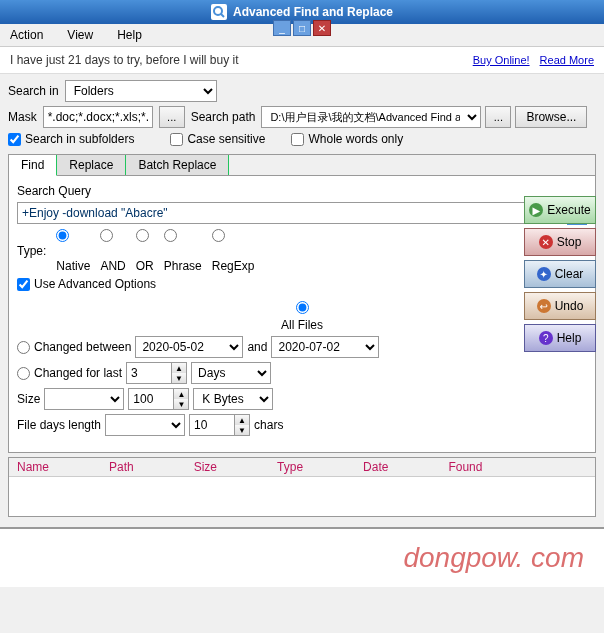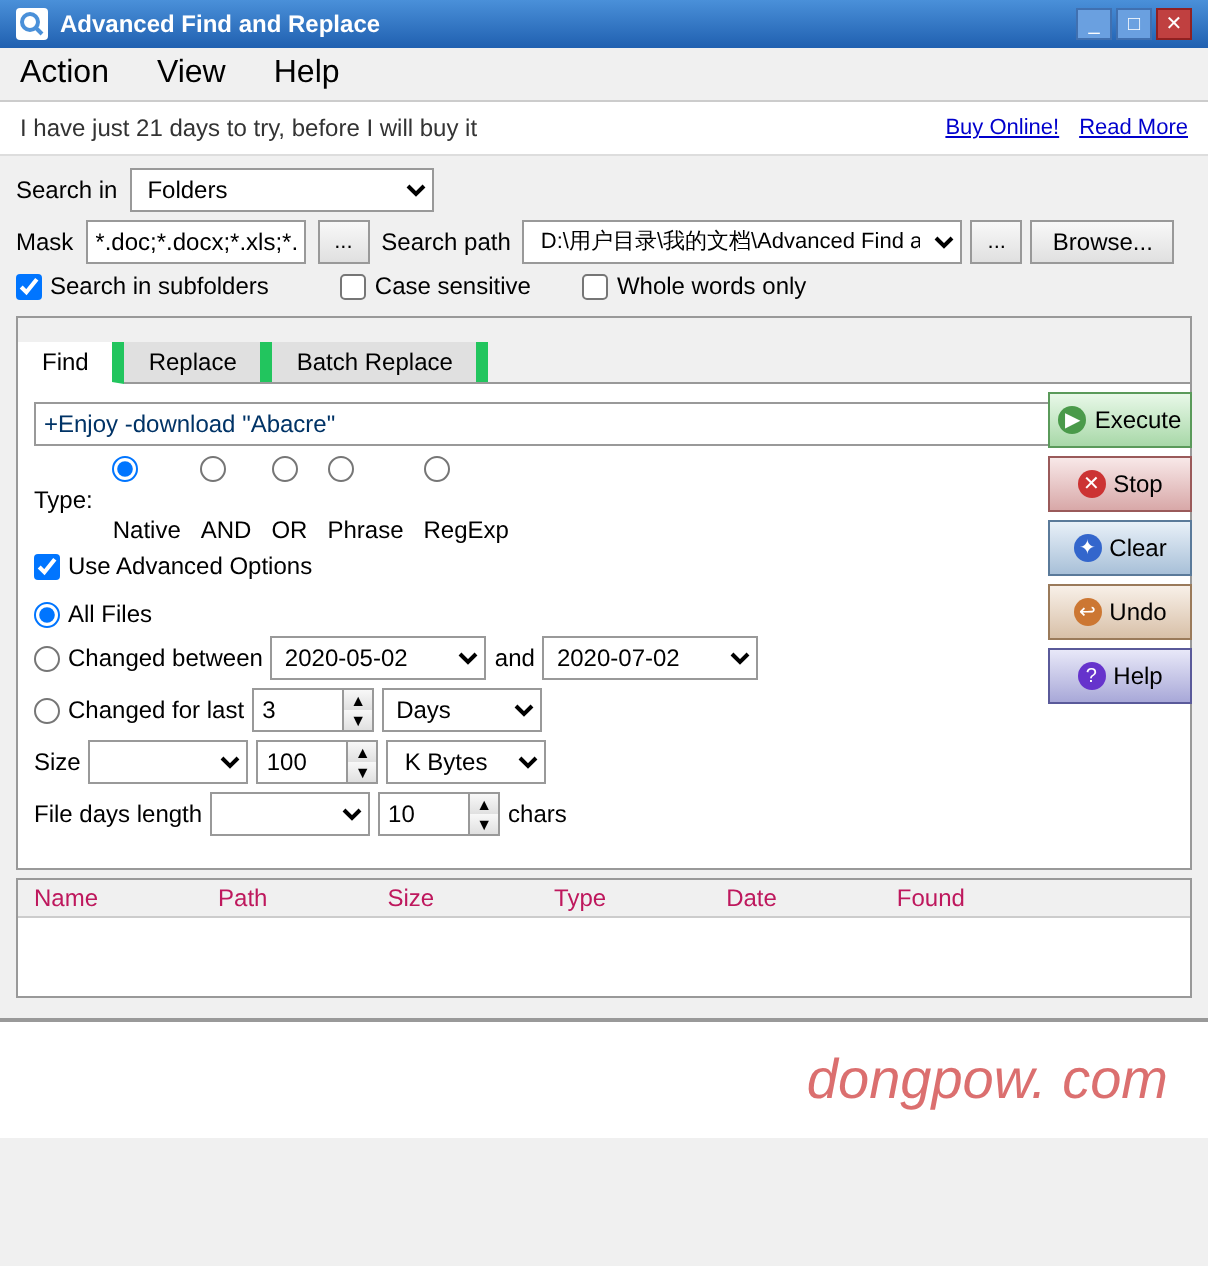--- a/index.html
+++ b/index.html
@@ -6,29 +6,30 @@
     body { font-family: 'Segoe UI', Tahoma, Geneva, Verdana, sans-serif; font-size: 12px; background: #f0f0f0; width: 604px; height: 633px; overflow: hidden; }
     
     .title-bar {
       background: linear-gradient(to bottom, #4a90d9, #2060b0);
       color: white;
       padding: 4px 8px;
       display: flex;
       align-items: center;
       justify-content: space-between;
       height: 24px;
+      flex-direction: column;
     }
     .title-bar-left { display: flex; align-items: center; gap: 6px; font-size: 12px; font-weight: bold; }
     .title-bar-icon { width: 16px; height: 16px; background: #fff; border-radius: 2px; display: flex; align-items: center; justify-content: center; }
     .title-bar-controls { display: flex; gap: 2px; }
     .title-btn { width: 18px; height: 16px; background: #6aa0e0; border: 1px solid #4070b0; color: white; font-size: 10px; cursor: pointer; display: flex; align-items: center; justify-content: center; }
     .title-btn.close { background: #c04040; border-color: #902020; }
     
     .menu-bar { background: #f0f0f0; border-bottom: 1px solid #ccc; padding: 2px 4px; display: flex; gap: 12px; }
-    .menu-item { padding: 2px 6px; cursor: pointer; font-size: 16px; }
+    .menu-item { padding: 2px 6px; cursor: pointer; font-size: 12px; }
     
     .promo-bar { background: white; padding: 6px 10px; display: flex; justify-content: space-between; align-items: center; border-bottom: 1px solid #ddd; }
     .promo-text { font-size: 12px; color: #333; }
     .promo-links { display: flex; gap: 10px; }
     .promo-link { color: #0000cc; text-decoration: underline; font-size: 11px; cursor: pointer; }
     
     .main-content { background: #f0f0f0; padding: 6px 8px; }
     
     .form-row { display: flex; align-items: center; margin-bottom: 4px; gap: 6px; }
     .label { font-size: 12px; color: #000000; white-space: nowrap; }
@@ -65,41 +66,40 @@
     
     .checkbox-row { display: flex; align-items: center; gap: 4px; margin-bottom: 4px; }
     .checkbox-row input[type="checkbox"] { width: 13px; height: 13px; }
     
     .tabs-container { background: white; border: 1px solid #999; margin-top: 4px; }
     .tabs-header { display: flex; background: #f0f0f0; border-bottom: 1px solid #999; }
     .tab {
       padding: 3px 12px;
       font-size: 12px;
       cursor: pointer;
-      border-right: 6px solid #22c55e;
+      border-right: 1px solid #22c55e;
       background: #e0e0e0;
-      margin-top: 12px;
     }
     .tab.active { background: white; border-bottom: 1px solid white; margin-bottom: -1px; }
     
     .tab-content { padding: 8px; }
     
     .search-query-label { font-size: 12px; margin-bottom: 3px; }
     .search-query-row { display: flex; align-items: center; gap: 0; }
     .search-query-field { flex: 1; height: 24px; background: #cce8ff; border: 1px solid #4a90d9; font-size: 12px; padding: 2px 4px; color: #003366; }
     .search-query-arrow { height: 24px; width: 20px; background: #e0f0ff; border: 1px solid #4a90d9; border-left: none; cursor: pointer; display: flex; align-items: center; justify-content: center; font-size: 10px; }
     
     .type-row { display: flex; align-items: center; gap: 10px; margin: 4px 0; }
     .radio-item { display: flex; align-items: flex-start; gap: 17px; font-size: 12px; flex-direction: column; }
     .radio-item input[type="radio"] { width: 13px; height: 13px; }
     
     .advanced-checkbox { display: flex; align-items: center; gap: 4px; font-size: 12px; margin-bottom: 6px; }
     
     .file-options { padding: 4px 0; }
-    .radio-block { display: flex; align-items: center; gap: 4px; font-size: 12px; margin-bottom: 4px; }
+    .radio-block { display: flex; align-items: center; gap: 4px; font-size: 12px; margin-bottom: 4px; flex-direction: column; }
     
     .date-row { display: flex; align-items: center; gap: 4px; font-size: 12px; margin-bottom: 4px; }
     .date-select { height: 22px; border: 1px solid #999; background: white; font-size: 12px; padding: 1px 2px; width: 108px; }
     
     .spin-input { display: flex; height: 22px; }
     .spin-input input { width: 45px; height: 22px; border: 1px solid #999; border-right: none; background: white; font-size: 12px; padding: 1px 4px; }
     .spin-arrows { display: flex; flex-direction: column; border: 1px solid #999; width: 16px; }
     .spin-up, .spin-down { flex: 1; background: linear-gradient(to bottom, #f8f8f8, #e0e0e0); font-size: 8px; cursor: pointer; display: flex; align-items: center; justify-content: center; border: none; padding: 0; }
     
     .size-row { display: flex; align-items: center; gap: 4px; font-size: 12px; margin-bottom: 4px; }
@@ -249,20 +249,21 @@
     </div>
 
     <div class="tabs-container">
       <div class="tabs-header">
         <div class="tab active">Find</div>
         <div class="tab">Replace</div>
         <div class="tab">Batch Replace</div>
       </div>
       <div class="tab-content">
 
+        <div class="search-query-label">Search Query</div>
         <div class="search-query-row">
           <input type="text" class="search-query-field" value="+Enjoy -download &quot;Abacre&quot;" style="">
           <div class="search-query-arrow">▼</div>
         </div>
 
         <div class="type-row">
           <span class="label">Type:</span>
           <div class="radio-item">
             <input type="radio" name="type" checked="" style="">
             <span>Native</span>

